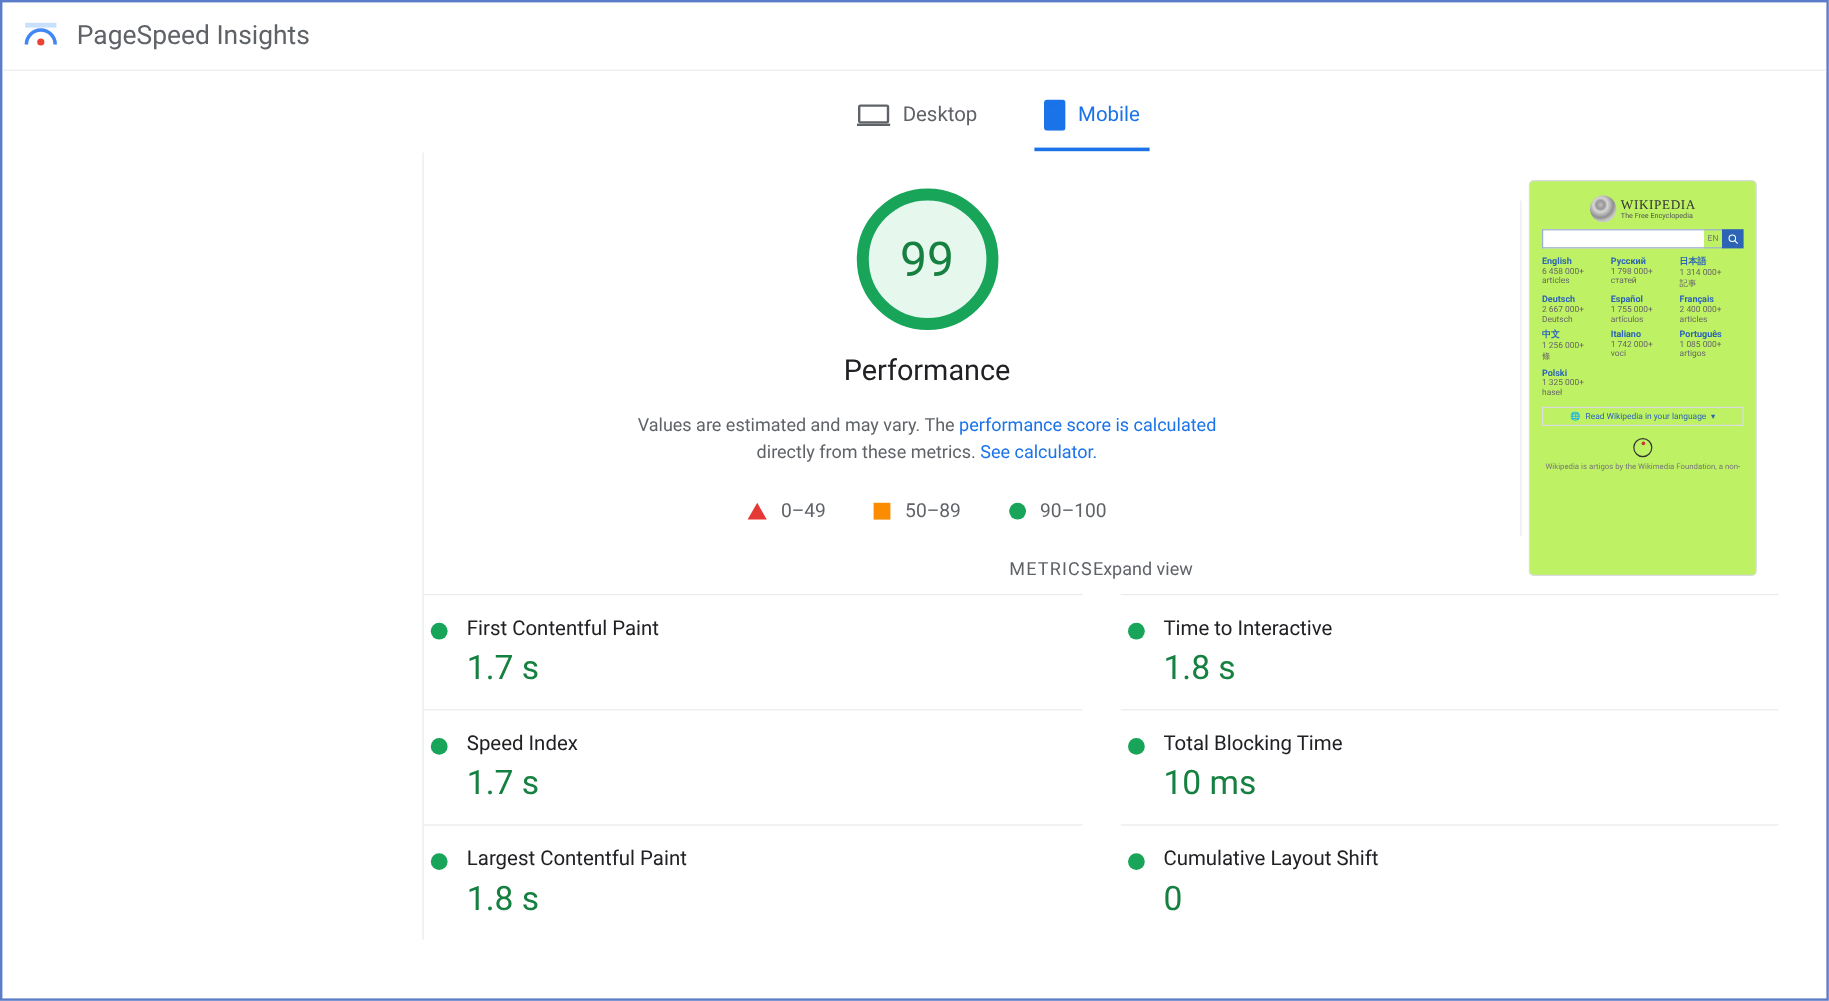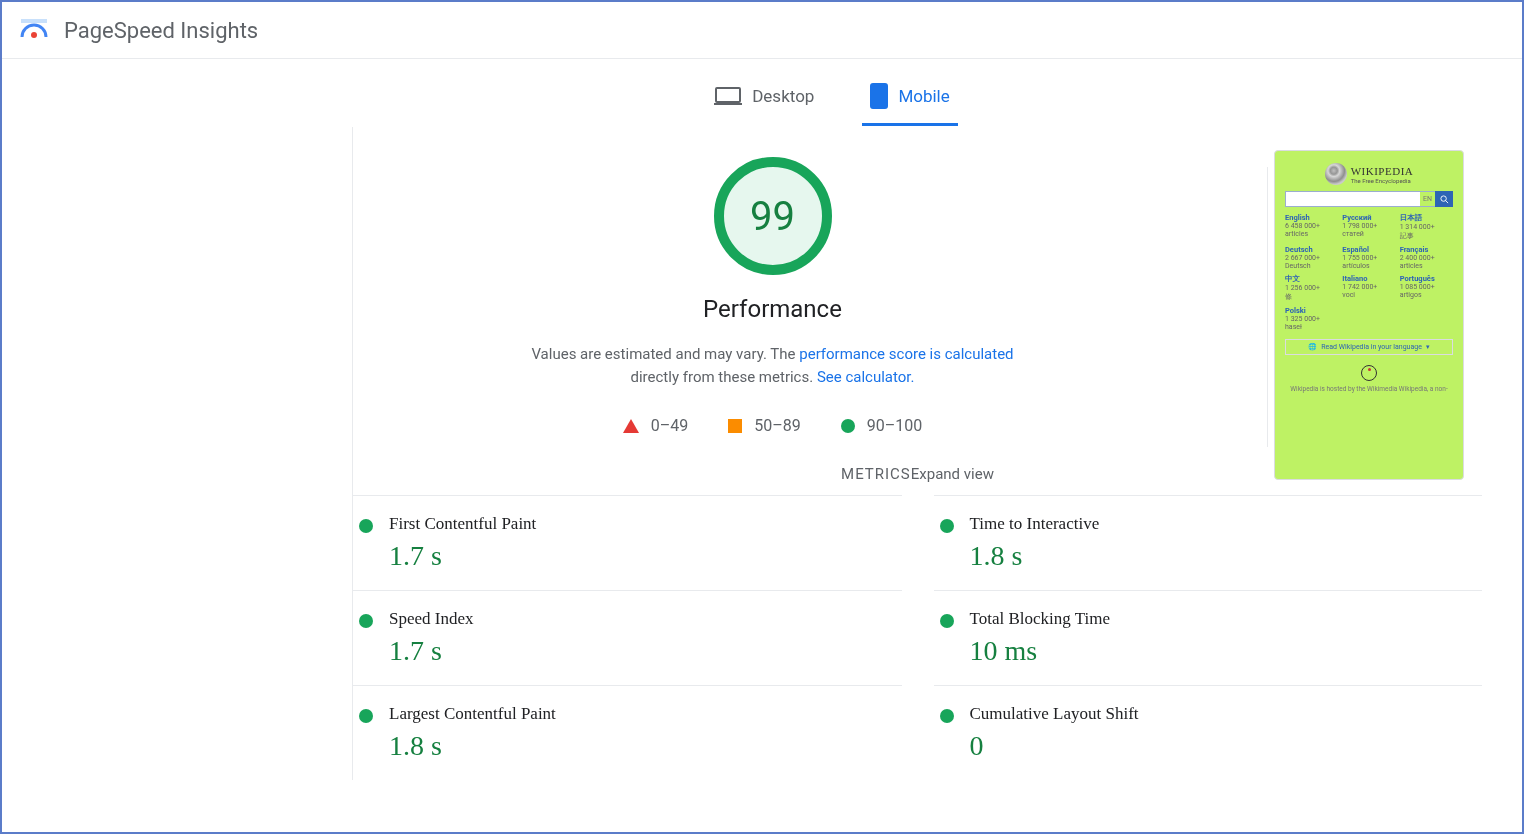--- a/index.html
+++ b/index.html
@@ -174,21 +174,20 @@
   display: flex; justify-content: center; align-items: center;
   padding: 0 6px 12px 6px;
   font-size: 15px;
 }
 .metrics-title { letter-spacing: 1px; color: #5f6368; }
 .expand-view { color: #5f6368; cursor: pointer; }
 .metrics-grid {
   display: grid;
   grid-template-columns: 1fr 1fr;
   gap: 0 32px;
-  font-family: Liberation Serif, serif;
 }
 .metric {
   display: flex;
   align-items: flex-start;
   gap: 16px;
   padding: 18px 6px;
   border-top: 1px solid #e8eaed;
 }
 .metric .dot { width: 14px; height: 14px; border-radius: 50%; background: #18a55a; margin-top: 5px; flex-shrink: 0; }
 .metric-body { display: flex; flex-direction: column; gap: 6px; }
@@ -390,14 +389,14 @@
         <div class="ct"></div>
         <div class="ct"></div>
       </div>
     </div>
   <div class="wiki-foot-btn">
     <span>🌐</span>
     <span>Read Wikipedia in your language</span>
     <span>▾</span>
   </div>
   <div class="wm-logo"></div>
-  <div class="wiki-foot-text">Wikipedia is hosted by the Wikimedia Wikipedia, a non-</div>
+  <div class="wiki-foot-text">Wikipedia is artigos by the Wikimedia Foundation, a non-</div>
 </div>
 
 </body></html>

